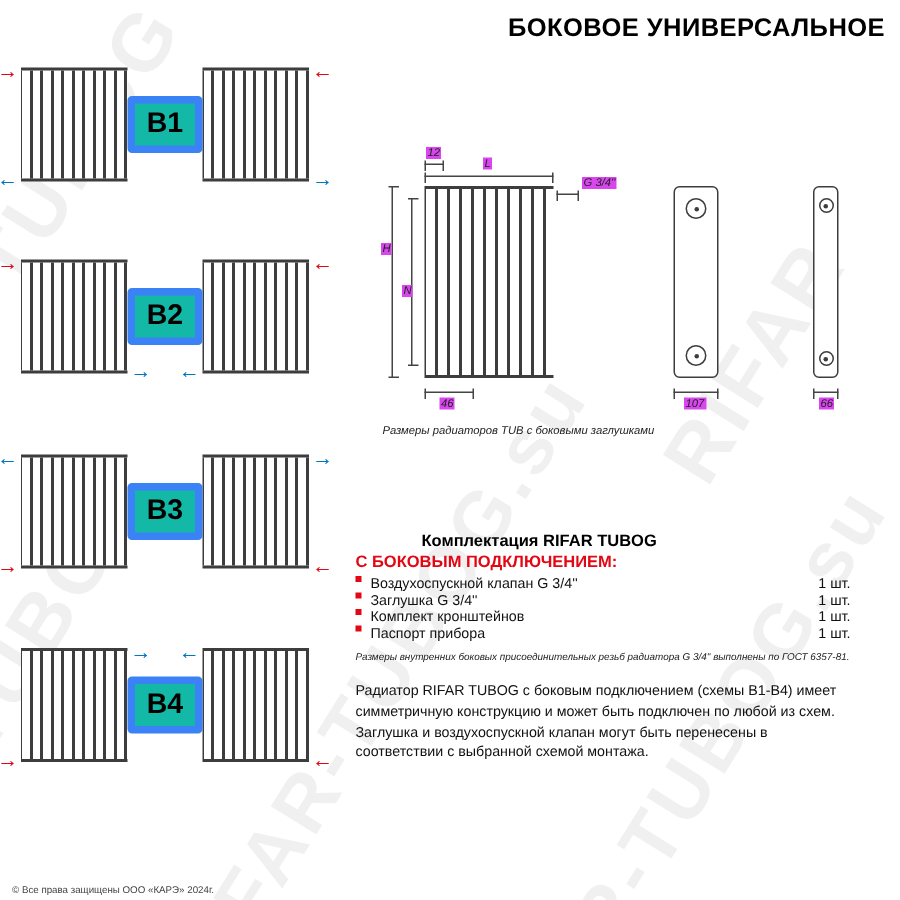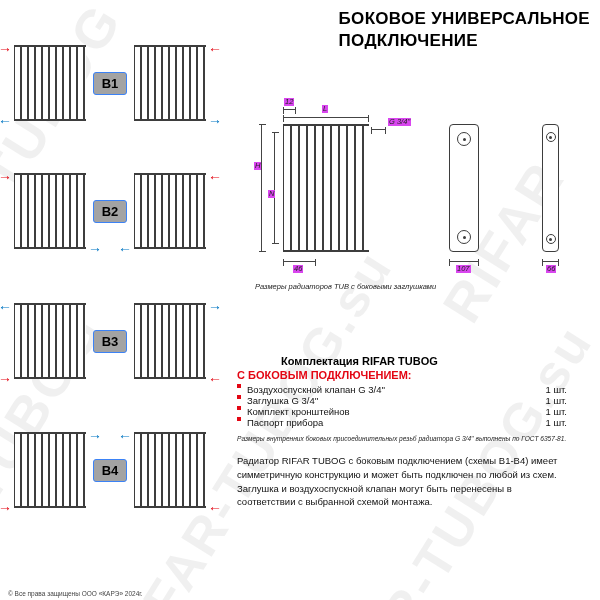--- a/index.html
+++ b/index.html
@@ -13,22 +13,22 @@
   
   .title{position:absolute;top:8px;right:10px;margin:0;
          font-size:17px;font-weight:bold;line-height:1.3;letter-spacing:.3px;color:#000;}
   
   .scheme-row{position:absolute;left:14px;width:192px;height:78px;display:flex;
               align-items:center;justify-content:space-between;}
   .rad-wrap{position:relative;width:72px;height:76px;}
   .radiator{width:100%;height:100%;box-sizing:border-box;
             border-top:2px solid #3d3d3d;border-bottom:2px solid #3d3d3d;
             background:repeating-linear-gradient(90deg,#3d3d3d 0 1px,#fff 1px 6px,#3d3d3d 6px 7px);}
-  .scheme-label{position:relative;z-index:1;font-size:13px;font-weight:bold;background:#a3a3a3;
-                border:1px solid #3b82f6;border-radius:3px;padding:3px 8px;color:#000;}
+  .scheme-label{position:relative;z-index:1;font-size:19px;font-weight:bold;background:#14b8a6;
+                border:5px solid #3b82f6;border-radius:3px;padding:3px 8px;color:#000;}
   .arr{position:absolute;font-size:14px;font-weight:bold;line-height:1;z-index:3;}
   .arr.tl{top:-5px;left:-16px;} .arr.bl{bottom:-5px;left:-16px;}
   .arr.tr{top:-5px;right:-16px;} .arr.br{bottom:-5px;right:-16px;}
   .red{color:#e30613;} .blue{color:#0075c2;}
   
   .drawing{position:absolute;left:253px;top:98px;width:345px;height:200px;}
   .draw-rad{position:absolute;left:30px;top:26px;width:86px;height:128px;box-sizing:border-box;
             border-top:2px solid #3d3d3d;border-bottom:2px solid #3d3d3d;
             background:repeating-linear-gradient(90deg,#3d3d3d 0 1px,#fff 1px 7px,#3d3d3d 7px 8px);}
   .dline-h{position:absolute;height:0;border-top:1px solid #444;}
@@ -66,21 +66,20 @@
 <div>
   <span class="wm" style="left:-30px;top:170px;font-size:54px;">TUBOG</span>
   <span class="wm" style="left:100px;top:645px;font-size:52px;">RIFAR-TUBOG.su</span>
   <span class="wm" style="left:430px;top:300px;font-size:54px;">RIFAR</span>
   <span class="wm" style="left:300px;top:720px;font-size:52px;">RIFAR-TUBOG.su</span>
   <span class="wm" style="left:-50px;top:480px;font-size:54px;">TUBOG</span>
 </div>
 
 <h1 class="title">
   <span>БОКОВОЕ УНИВЕРСАЛЬНОЕ</span><br>
-  <span>ПОДКЛЮЧЕНИЕ</span>
 </h1>
 
 <div class="scheme-row" style="top:44px;">
   <div class="rad-wrap">
     <div class="radiator"></div>
     <span class="arr red tl">→</span>
     <span class="arr blue bl">←</span>
   </div>
   <div class="scheme-label">В1</div>
   <div class="rad-wrap">

